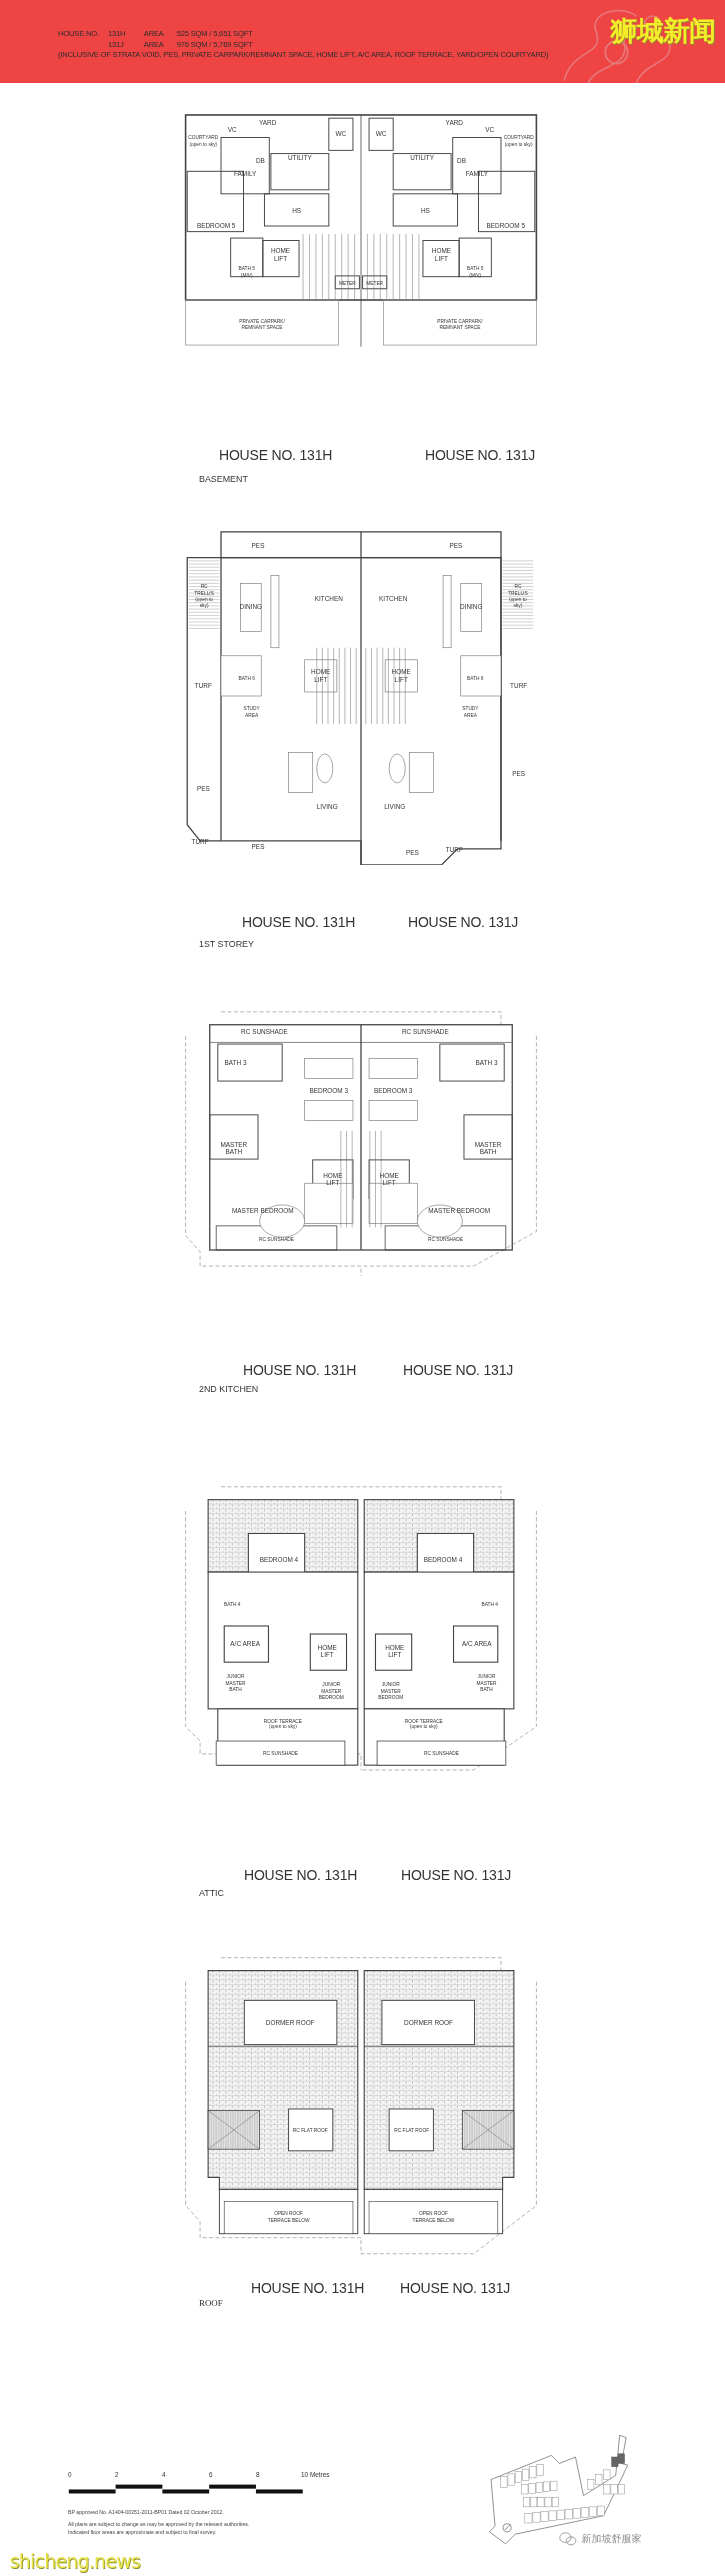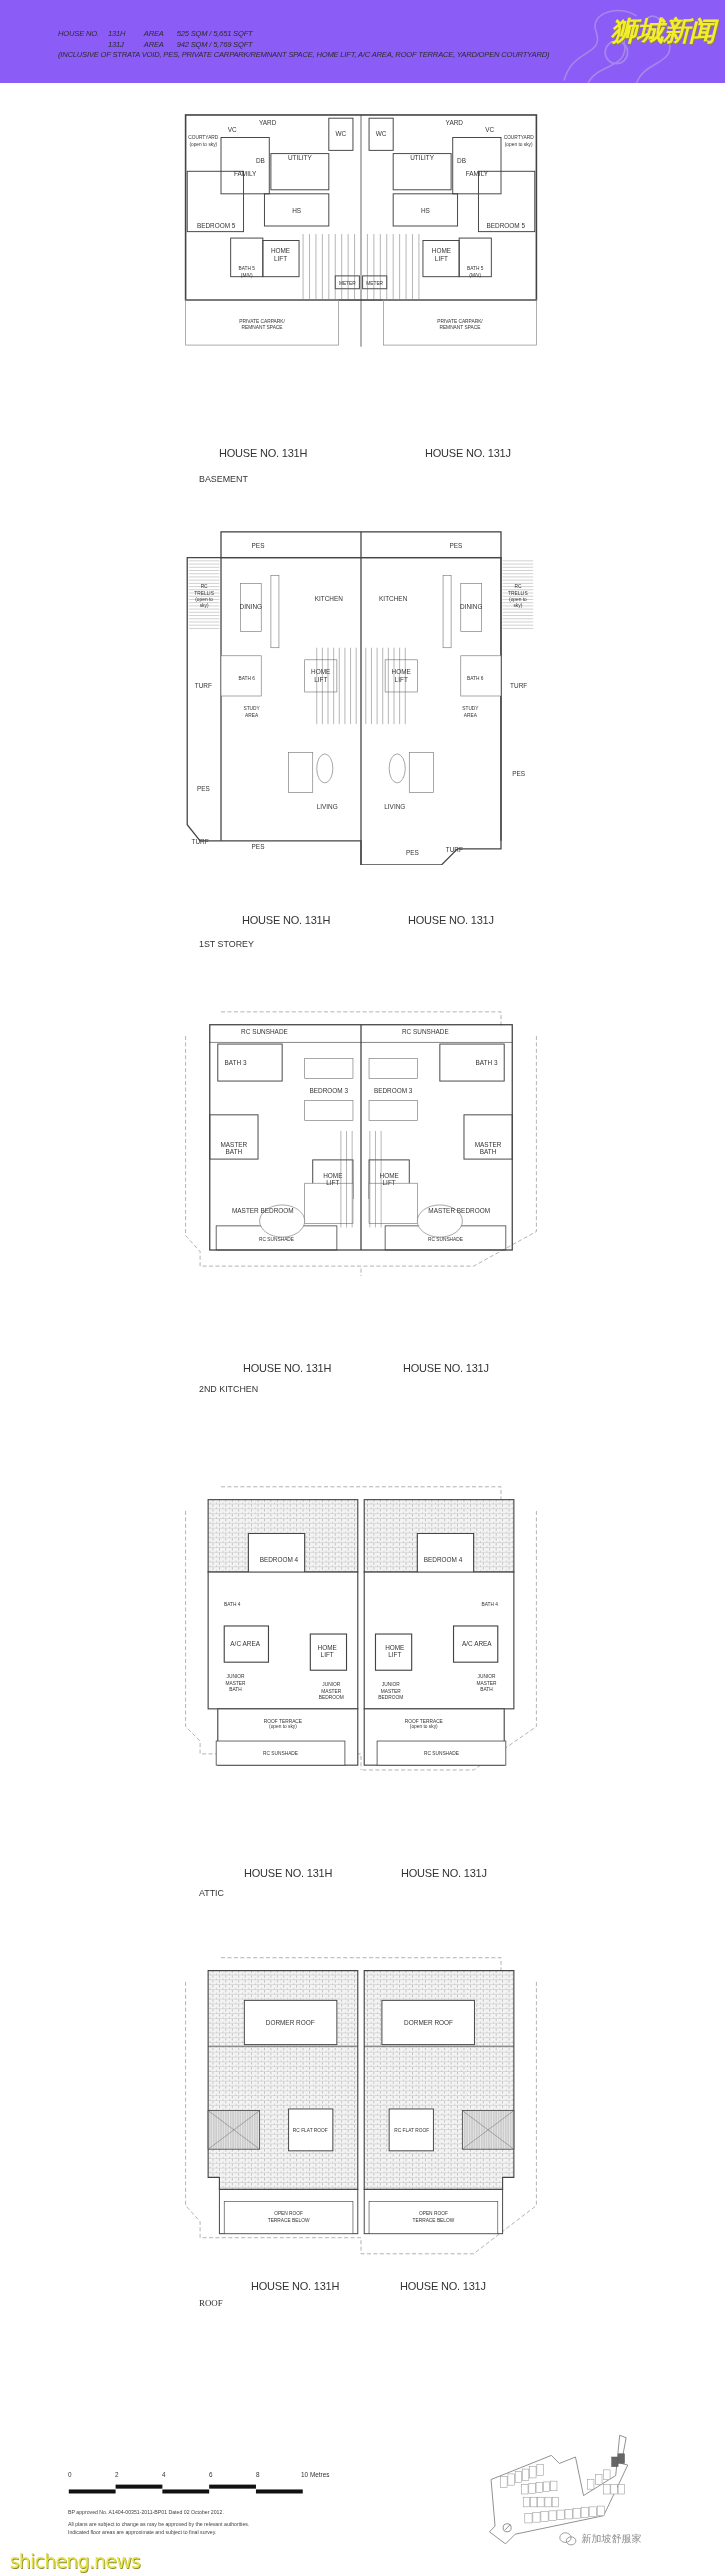--- a/index.html
+++ b/index.html
@@ -1,27 +1,27 @@
 <!DOCTYPE html>
 <html style="font-size:13px"><head>
 <meta charset="utf-8">
 <style>
   html, body { margin:0; padding:0; background:#ffffff; }
   body { width:725px; height:2576px; position:relative; overflow:hidden; font-family:"Liberation Sans", sans-serif; color:#333; }
-  .header { position:absolute; left:0; top:0; width:725px; height:83px; background:#8b5cf6; overflow:hidden;font-style:italic; }
+  .header { position:absolute; left:0; top:0; width:725px; height:83px; background:#ef4444; overflow:hidden; }
   .header .ornament { position:absolute; right:0; top:0; width:185px; height:83px; opacity:.35; }
   .header .spec { position:absolute; left:58px; top:29px; font-size:7.6px; line-height:10.5px; color:#2c2c2c; letter-spacing:-0.2px; font-family:"Liberation Sans Narrow","Liberation Sans", sans-serif; }
   .header .spec .row span { display:inline-block; }
   .header .spec .c1 { width:48px; }
   .header .spec .c2 { width:34px; }
   .header .spec .c3 { width:31px; }
   .header .brand { position:absolute; right:9.7px; top:13px; font-size:27px; color:#f4ee2a; font-weight:bold; text-shadow:0.8px 0.8px 0 #8d8a2a; font-family:"DejaVu Sans", sans-serif; letter-spacing:-0.8px; }
   .section { position:absolute; left:0; width:725px; }
   .plan { position:absolute; left:177px; }
-  .house-label { position:absolute; font-size:11px; color:#333; letter-spacing:-0.2px; }
+  .house-label { position:absolute; font-size:14px; color:#333; letter-spacing:-0.2px; }
   .floor-label { position:absolute; left:182px; font-size:8.9px; color:#333;padding-left:17px; }
   .rm { font-family:"Liberation Sans", sans-serif; font-size:8px; fill:#333; text-anchor:middle; }
   .rm-s { font-size:6px; }
   .scale { position:absolute; left:68px; top:2471px; }
   .scale .nums { position:relative; width:274px; height:11.3px; font-size:6.4px; color:#333; }
   .scale .nums span { position:absolute; top:0; }
   .notes { position:absolute; left:68px; top:2508px; font-size:5.2px; color:#444; line-height:8px; }
   .notes p { margin:0 0 4px 0; }
   .watermark { position:absolute; left:9.7px; top:2550px; font-size:19px; color:#e6e44a; font-family:"DejaVu Sans", sans-serif; text-shadow:0.8px 0.8px 0 #8c8a2c; letter-spacing:-0.8px; }
   .sitemap { position:absolute; left:483px; top:2407px; }
@@ -44,21 +44,21 @@
     <div class="row">
       <span class="c1">HOUSE NO.</span>
       <span class="c2">131H</span>
       <span class="c3">AREA</span>
       <span>525 SQM / 5,651 SQFT</span>
     </div>
     <div class="row">
       <span class="c1"></span>
       <span class="c2">131J</span>
       <span class="c3">AREA</span>
-      <span>942 SQM / 5,769 SQFT</span>
+      <span>976 SQM / 5,769 SQFT</span>
     </div>
     <div class="row">(INCLUSIVE OF STRATA VOID, PES, PRIVATE CARPARK/REMNANT SPACE, HOME LIFT, A/C AREA, ROOF TERRACE, YARD/OPEN COURTYARD)</div>
   </div>
   <div class="brand">狮城新闻</div>
 </div>
 
 <div class="section" style="top:105px;">
   <svg class="plan" style="left:184px;" width="354" height="242" viewBox="0 0 440 300">
     <g fill="none" stroke="#444" stroke-width="2">
       <rect x="2" y="12" width="436" height="230"></rect>

